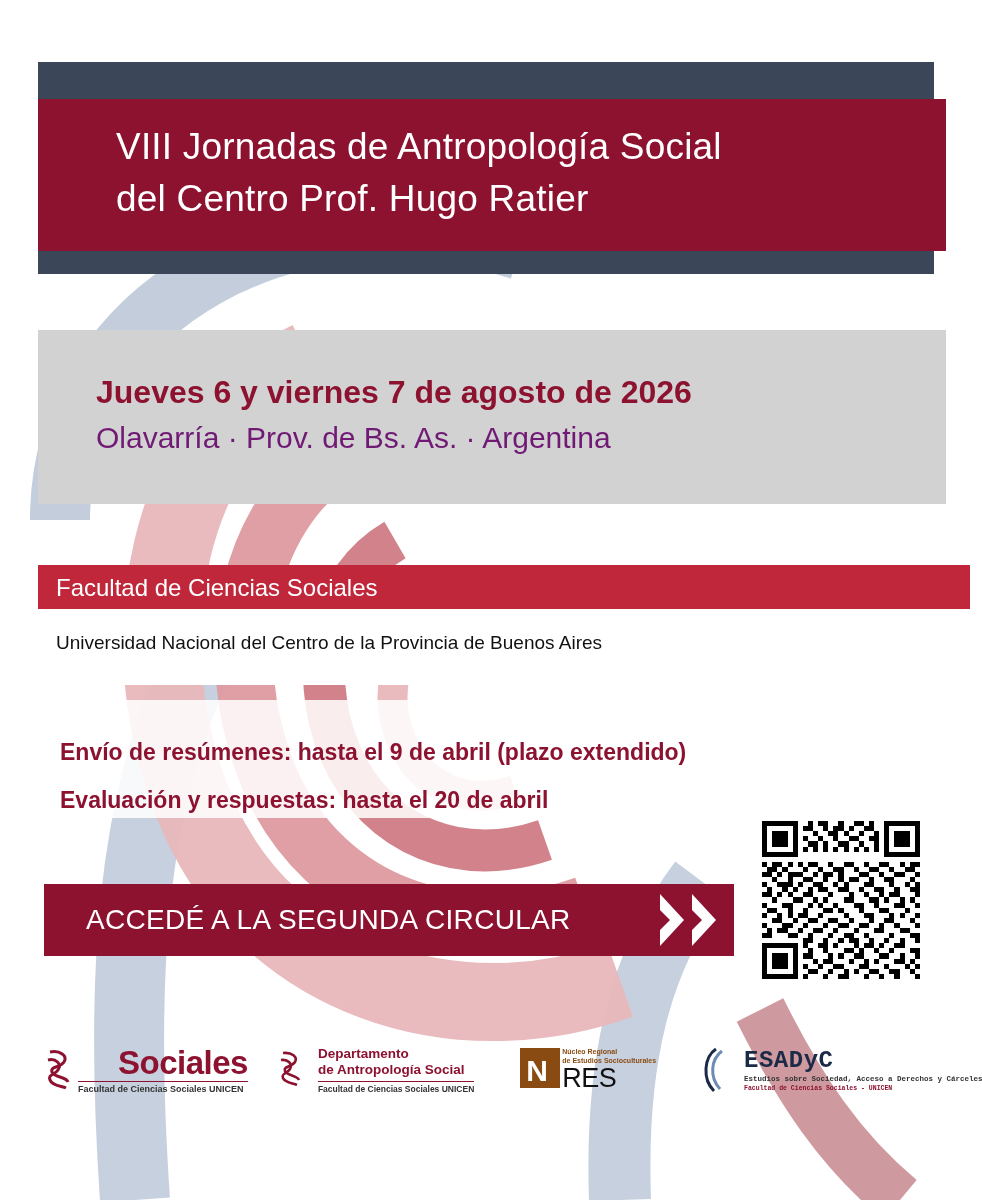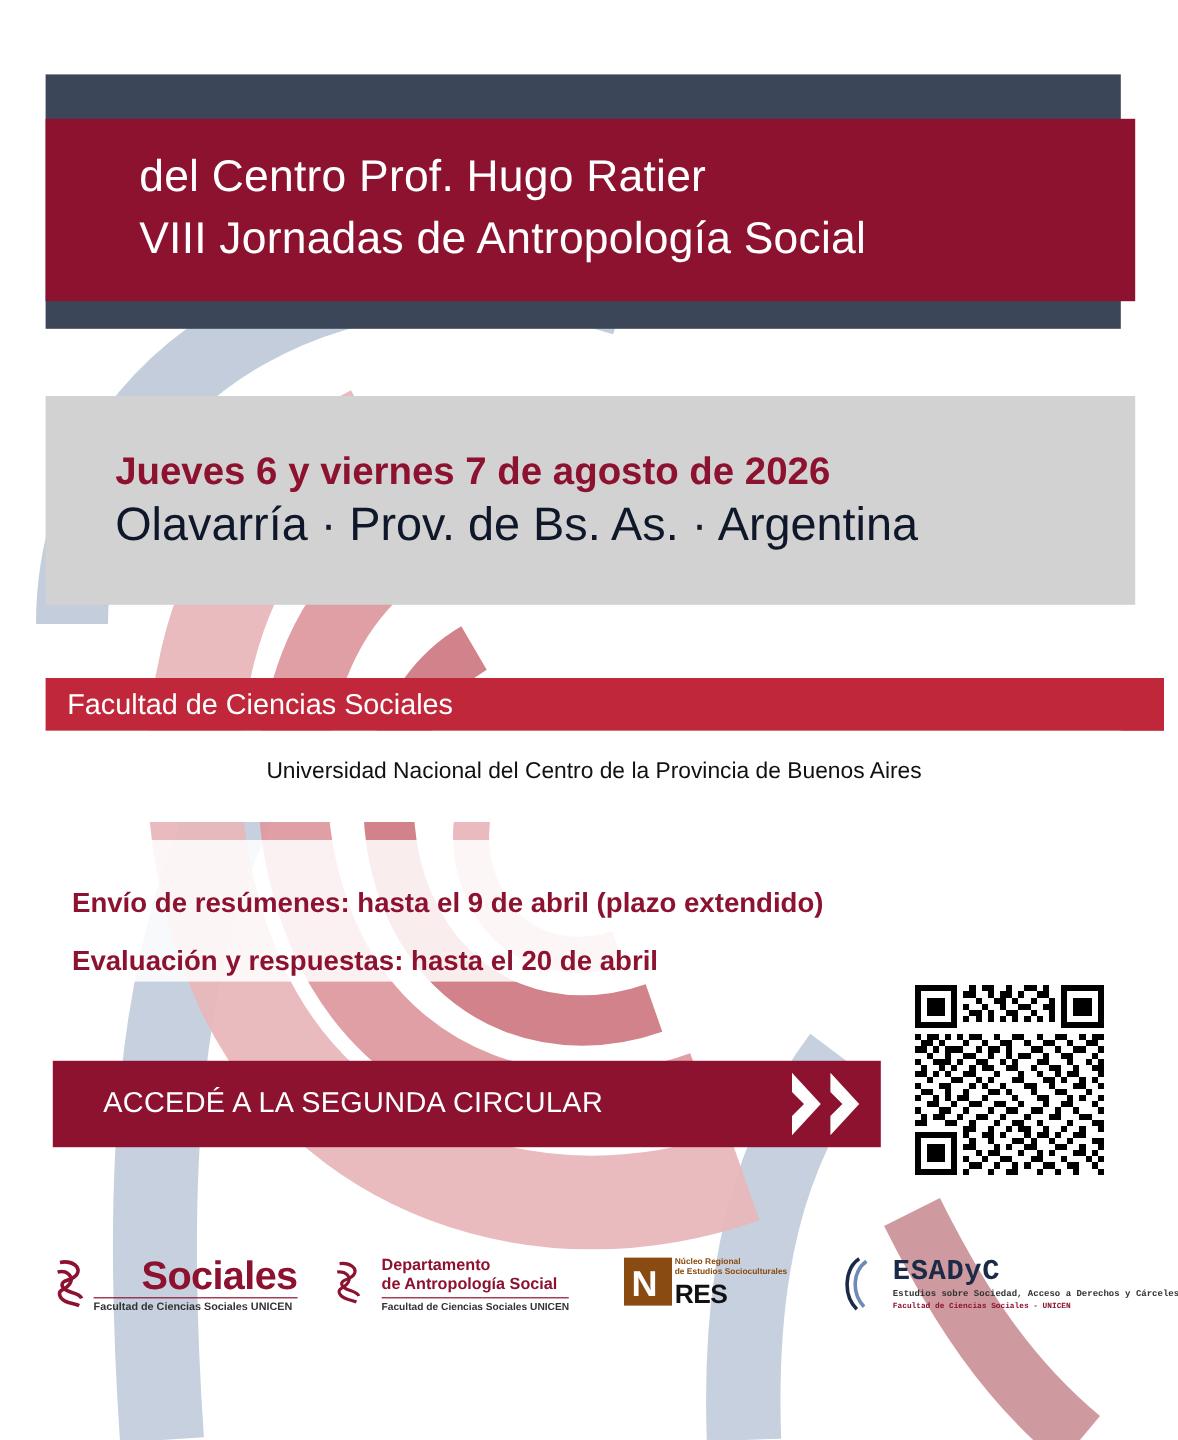--- a/index.html
+++ b/index.html
@@ -77,22 +77,22 @@
     padding: 40px 12px 0 58px;
   }
   .date-band .date-main {
     color: #8c1230;
     font-size: 32px;
     font-weight: bold;
     line-height: 44px;
     white-space: nowrap;
   }
   .date-band .date-place {
-    color: #0f172a;
-    font-size: 39px;
+    color: #701a75;
+    font-size: 30px;
     font-weight: 400;
     line-height: 48px;
     white-space: nowrap;
   }
 
   
   .faculty-band {
     position: absolute;
     left: 38px;
     top: 565px;
@@ -120,21 +120,20 @@
     background: #ffffff;
     z-index: 2;
     box-sizing: border-box;
     padding: 23px 0 0 18px;
   }
   .univ-strip .univ-text {
     color: #111111;
     font-size: 19px;
     font-weight: 400;
     white-space: nowrap;
-    text-align: center;
   }
 
   
   .deadlines {
     position: absolute;
     left: 38px;
     top: 700px;
     width: 908px;
     height: 118px;
     background: rgba(255,255,255,0.86);
@@ -160,21 +159,21 @@
     background: #8c1230;
     z-index: 3;
     box-sizing: border-box;
     display: flex;
     align-items: center;
     padding-left: 42px;
     cursor: pointer;
   }
   .cta .cta-label {
     color: #ffffff;
-    font-size: 24px;
+    font-size: 28px;
     font-weight: 400;
     letter-spacing: 0.3px;
     white-space: nowrap;
   }
   .cta .chevrons {
     position: absolute;
     right: 14px;
     top: 6px;
     display: flex;
     gap: 2px;
@@ -263,22 +262,22 @@
     position: absolute;
     left: 6px;
     top: 8px;
     color: #ffffff;
     font-size: 30px;
     font-weight: bold;
     line-height: 30px;
   }
   .nures-res {
     color: #111111;
-    font-size: 22px;
-    font-weight: bold;
+    font-size: 27px;
+    font-weight: normal;
     line-height: 27px;
     letter-spacing: -0.5px;
   }
   .nures-top {
     color: #8a4b12;
     font-size: 7px;
     font-weight: bold;
     line-height: 8.5px;
     white-space: nowrap;
   }
@@ -326,22 +325,22 @@
       <path d="M350,450 C250,505 215,650 270,780 C325,905 460,950 585,905" stroke="#dd9aa0" stroke-width="58" fill="none" opacity="0.95"></path>
       <path d="M395,540 C330,578 305,668 340,752 C378,840 465,868 545,840" stroke="#cf7b84" stroke-width="42" fill="none" opacity="0.95"></path>
       <path d="M430,620 C395,645 382,695 402,742 C423,790 470,805 515,790" stroke="#e8b7ba" stroke-width="30" fill="none" opacity="0.95"></path>
       <path d="M760,1010 C800,1090 840,1150 900,1200" stroke="#c98f95" stroke-width="52" fill="none" opacity="0.9"></path>
     </g>
   </svg>
 
   <div class="frame-navy"></div>
 
   <div class="title-band">
+    <div class="title-line">VIII Jornadas de Antropología Social</div>
     <div class="title-line">del Centro Prof. Hugo Ratier</div>
-    <div class="title-line">VIII Jornadas de Antropología Social</div>
   </div>
 
   <div class="date-band">
     <div class="date-main">Jueves 6 y viernes 7 de agosto de 2026</div>
     <div class="date-place">Olavarría · Prov. de Bs. As. · Argentina</div>
   </div>
 
   <div class="faculty-band">
     <div class="faculty-text">Facultad de Ciencias Sociales</div>
   </div>

